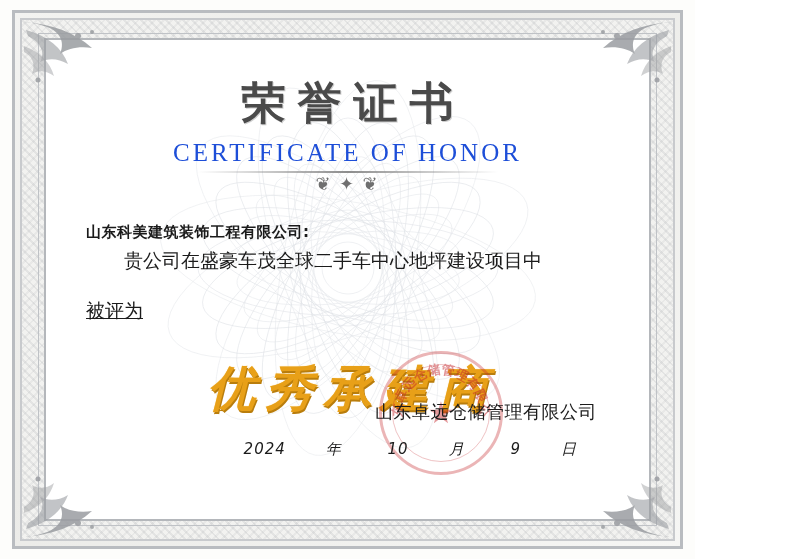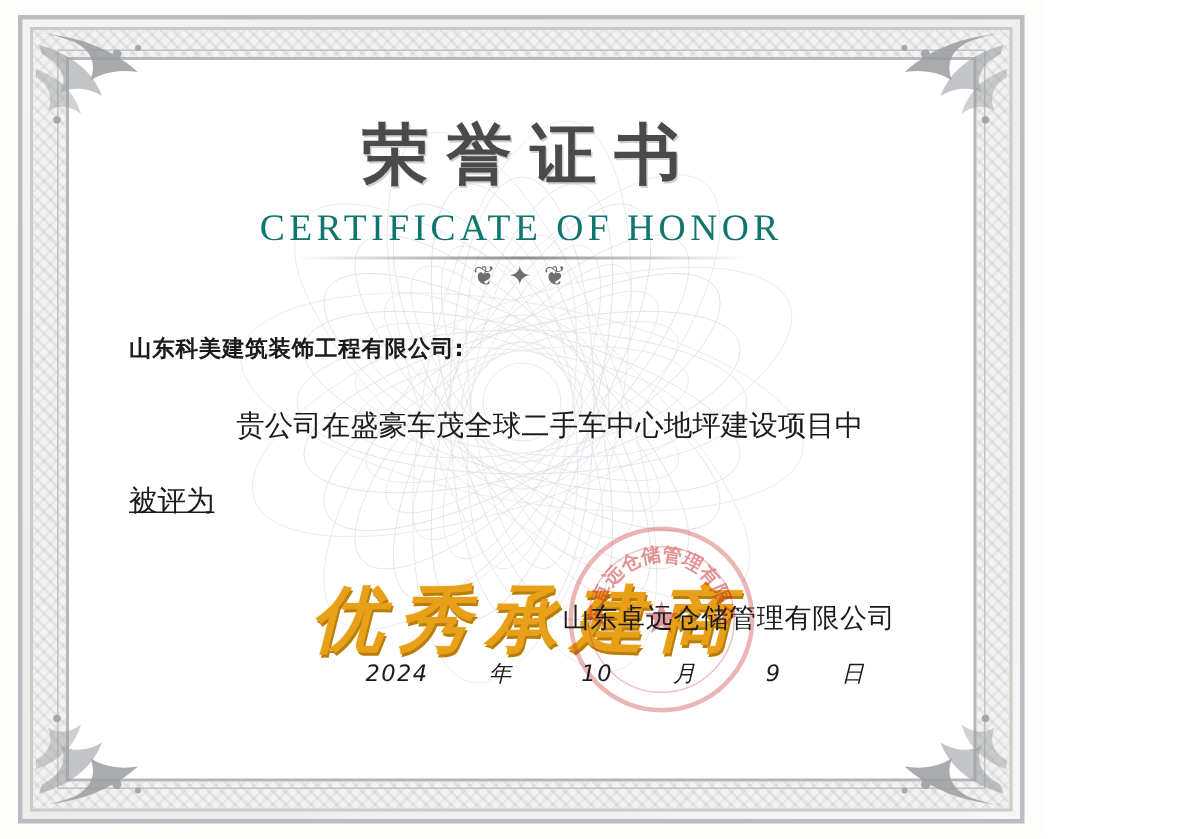--- a/index.html
+++ b/index.html
@@ -94,21 +94,21 @@
     letter-spacing: 12px;
     color: #4a4a4a;
     text-shadow: 1px 1px 0 #cfcfcf;
     margin: 0;
     padding-left: 12px;
   }
   .title-en {
     font-family: "Liberation Serif", serif;
     font-size: 25px;
     letter-spacing: 3px;
-    color: #0f766e;
+    color: #1d4ed8;
     margin-top: 6px;
   }
   .title-rule {
     width: 300px;
     height: 2px;
     background: linear-gradient(to right, rgba(120,120,120,0), #8d8d8d, rgba(120,120,120,0));
     margin: 4px auto 0;
   }
   .flourish {
     margin-top: 2px;
@@ -126,23 +126,22 @@
     font-family: "DejaVu Sans", sans-serif;
   }
   .recipient {
     font-size: 15px;
     font-weight: bold;
     letter-spacing: 0.5px;
   }
   .paragraph {
     font-size: 19px;
     line-height: 1.95;
-    margin-top: 24px;
+    margin-top: 0;
     text-indent: 38px;
-    text-align: center;
   }
   .paragraph2 {
     font-size: 19px;
     line-height: 1.6;
     margin-top: 16px;
     text-decoration: underline;
   }
 
   .award {
     text-align: center;

